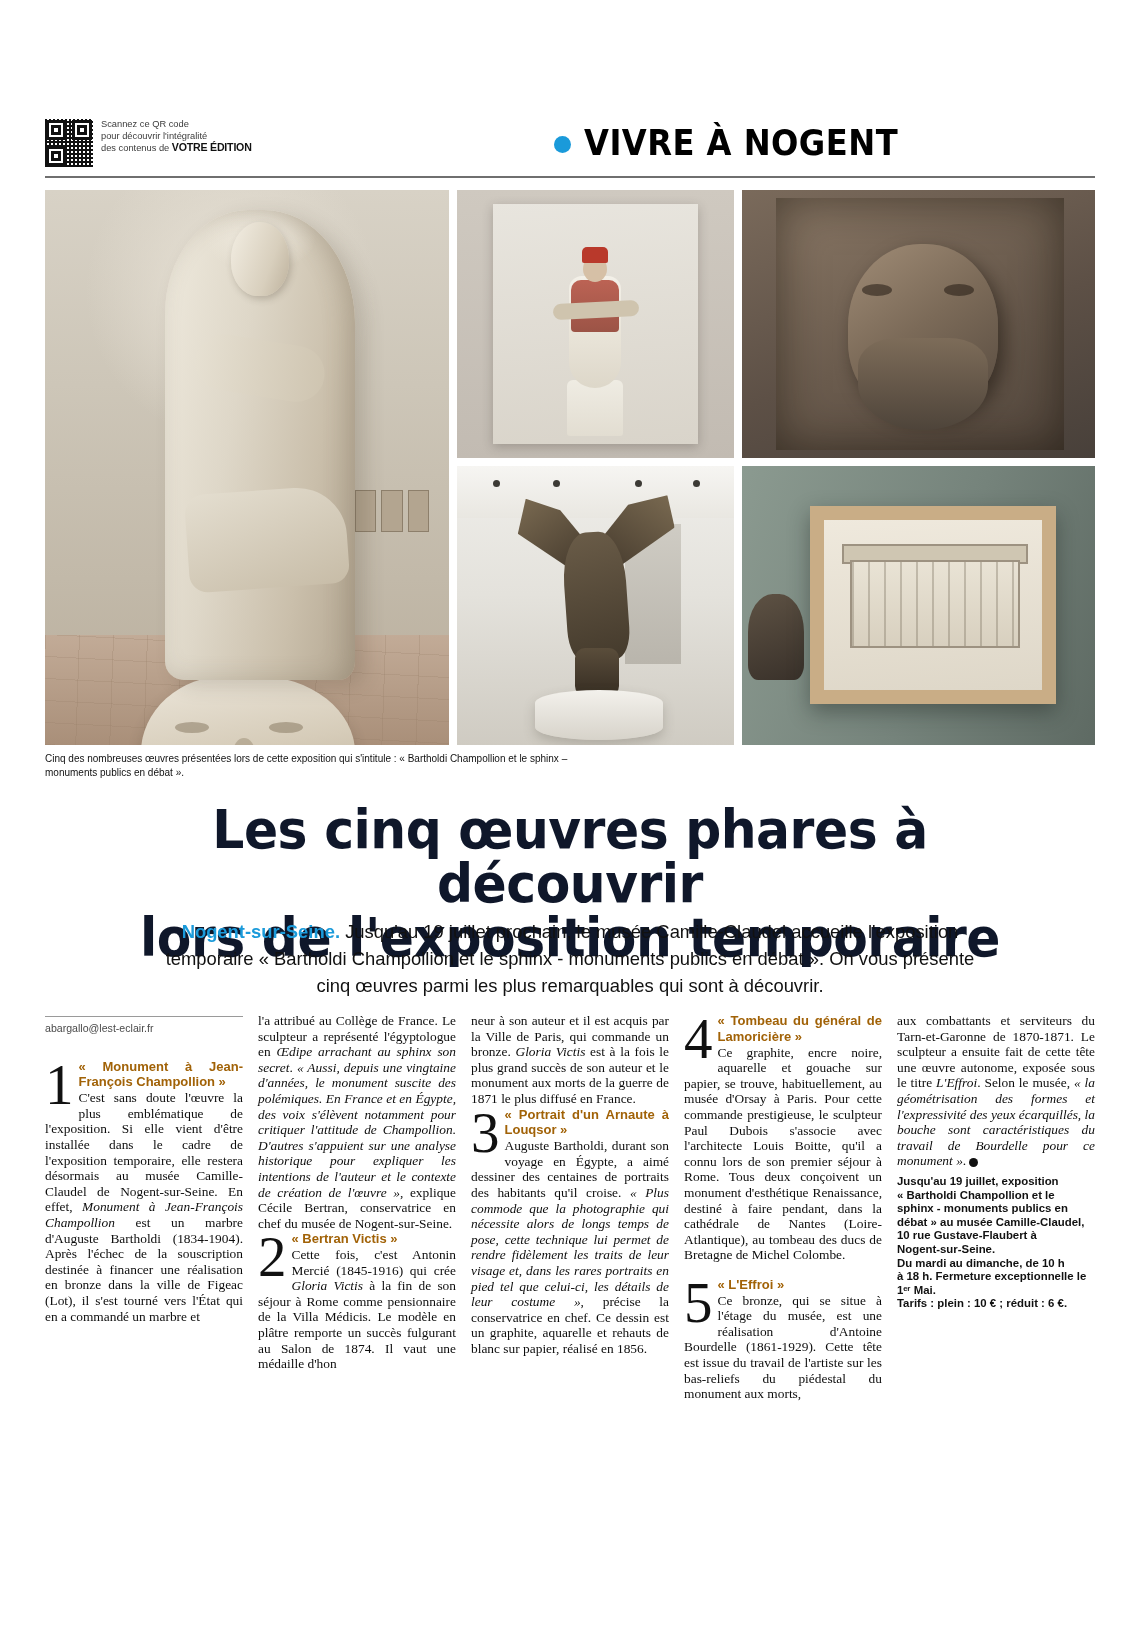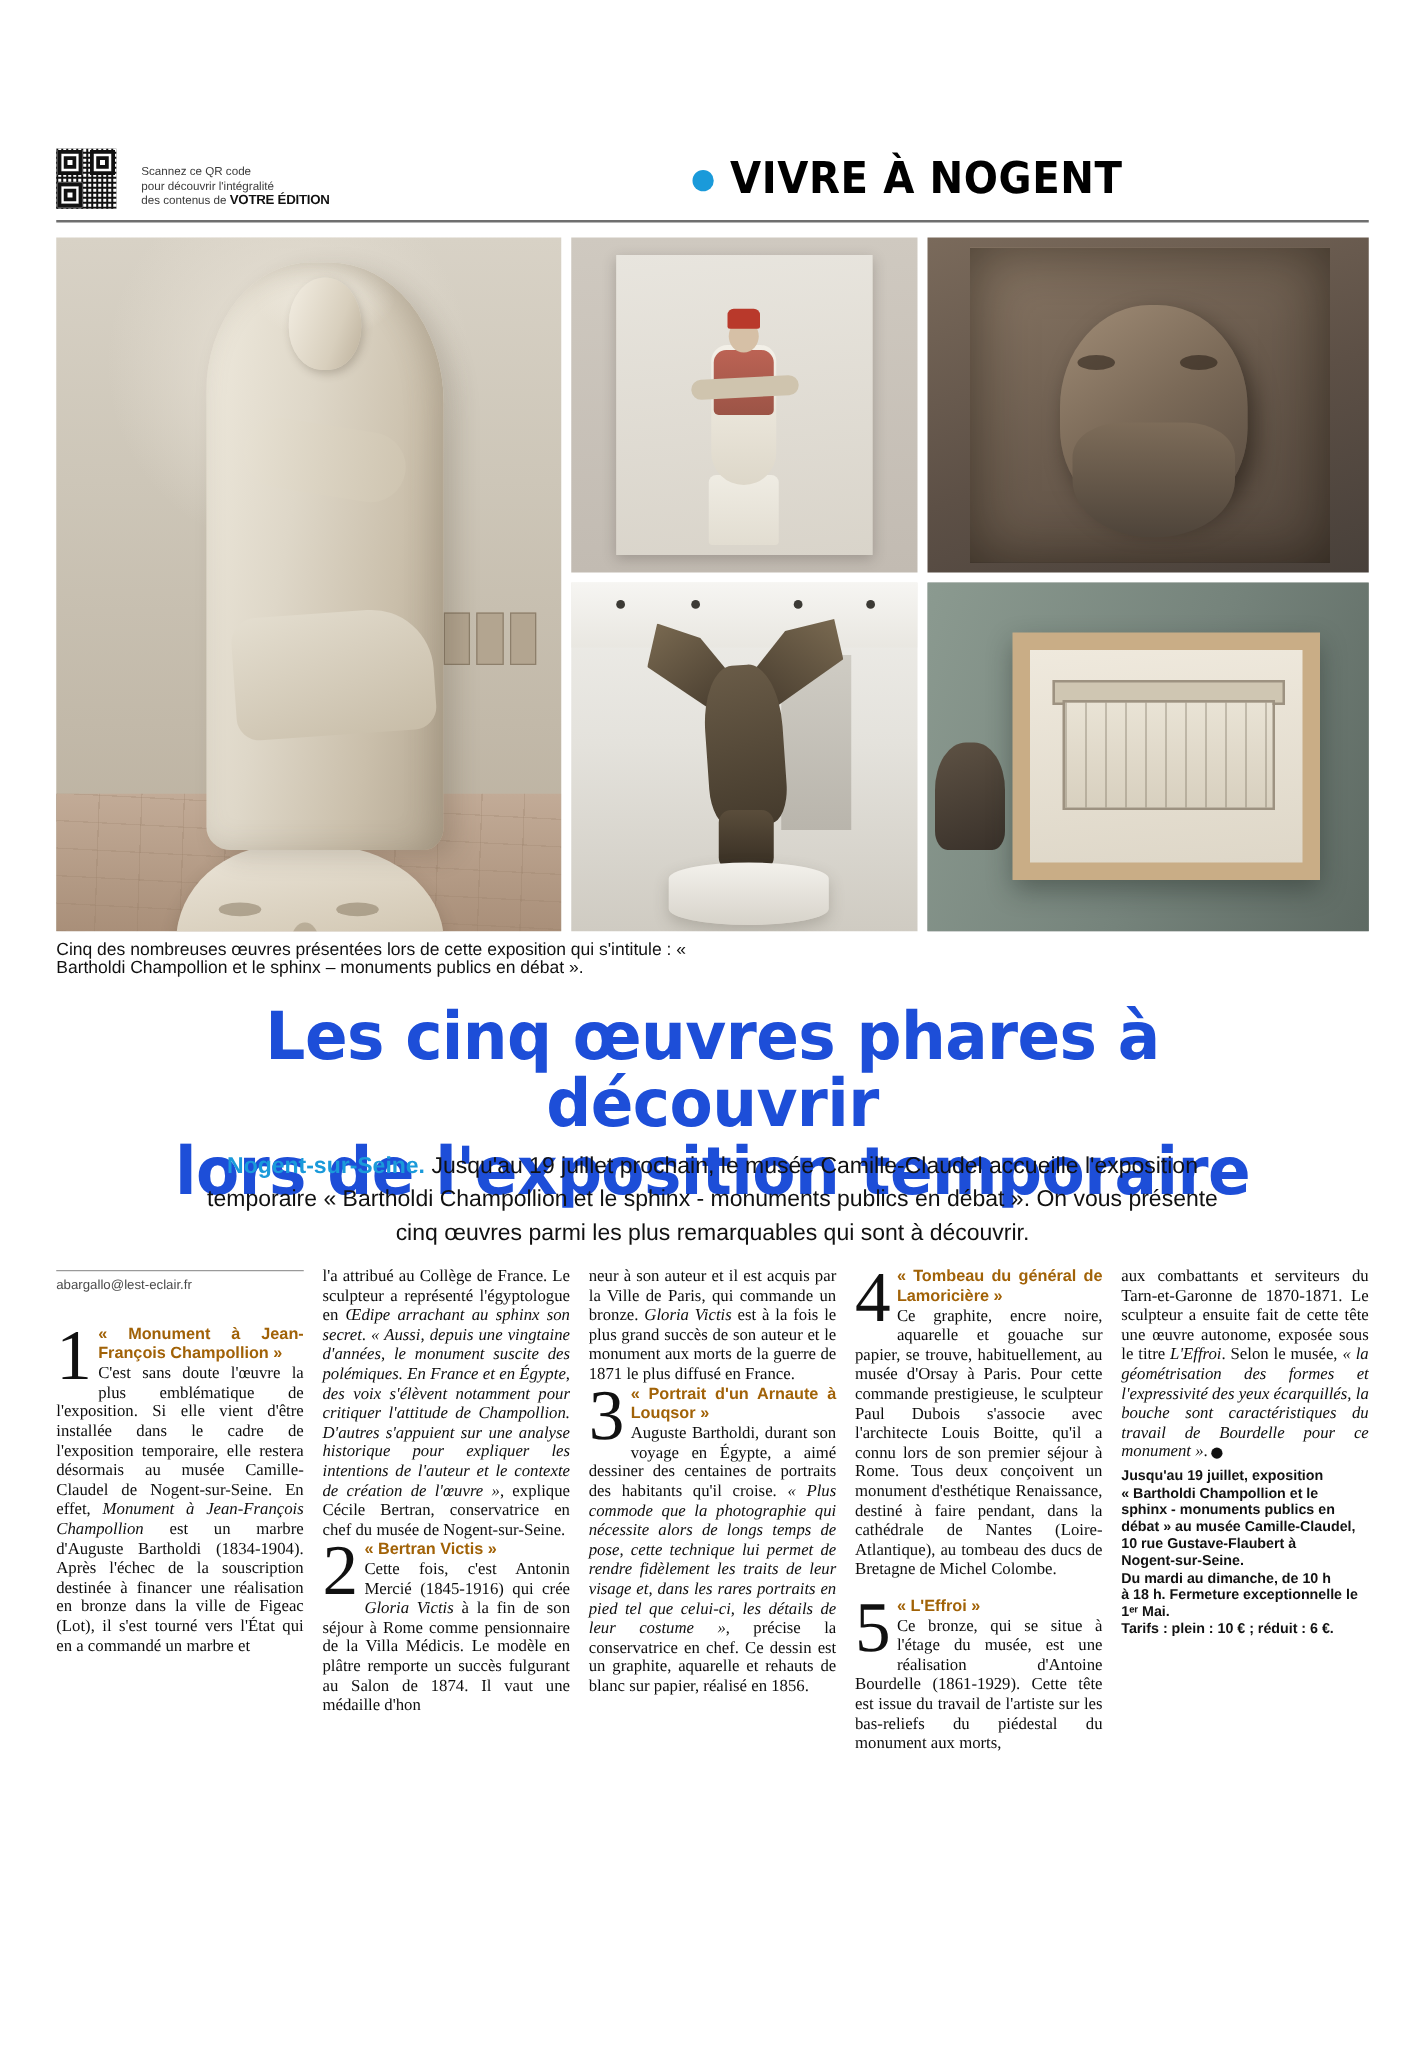--- a/index.html
+++ b/index.html
@@ -27,22 +27,22 @@
   .masthead {
     position: absolute;
     left: 45px; top: 112px;
     width: 1050px;
     height: 62px;
     display: flex;
     align-items: center;
   }
   .qr-block {
     display: flex;
-    align-items: flex-end;
-    gap: 20px;
+    align-items: flex-start;
+    gap: 8px;
     width: 300px;
   }
   .qr-code {
     width: 48px; height: 48px;
     flex: 0 0 48px;
     background-color: #fff;
     background-image:
       repeating-linear-gradient(90deg, #111 0 2px, transparent 2px 4px),
       repeating-linear-gradient(0deg, #111 0 2px, transparent 2px 4px);
     background-size: 4px 4px, 4px 4px;
@@ -392,37 +392,37 @@
     border-radius: 44% 44% 18% 18%;
     background: linear-gradient(160deg,#5e5244,#39312a);
   }
 
   
   .photo-caption {
     position: absolute;
     left: 45px; top: 752px;
     width: 560px;
     font-family: "Liberation Sans", sans-serif;
-    font-size: 14px;
+    font-size: 10px;
     line-height: 14.4px;
     color: #111;
   }
 
   
   .headline {
     position: absolute;
     left: 45px; top: 790px;
     width: 1050px;
     text-align: center;
     font-family: "DejaVu Sans", sans-serif;
     font-weight: 700;
     font-size: 53px;
     line-height: 54px;
     letter-spacing: -0.5px;
-    color: #1d4ed8;
+    color: #0f172a;
     margin-top: 13px;
   }
   .headline > span {
     display: block;
     transform: scaleX(0.95);
   }
 
   
   .standfirst {
     position: absolute;

